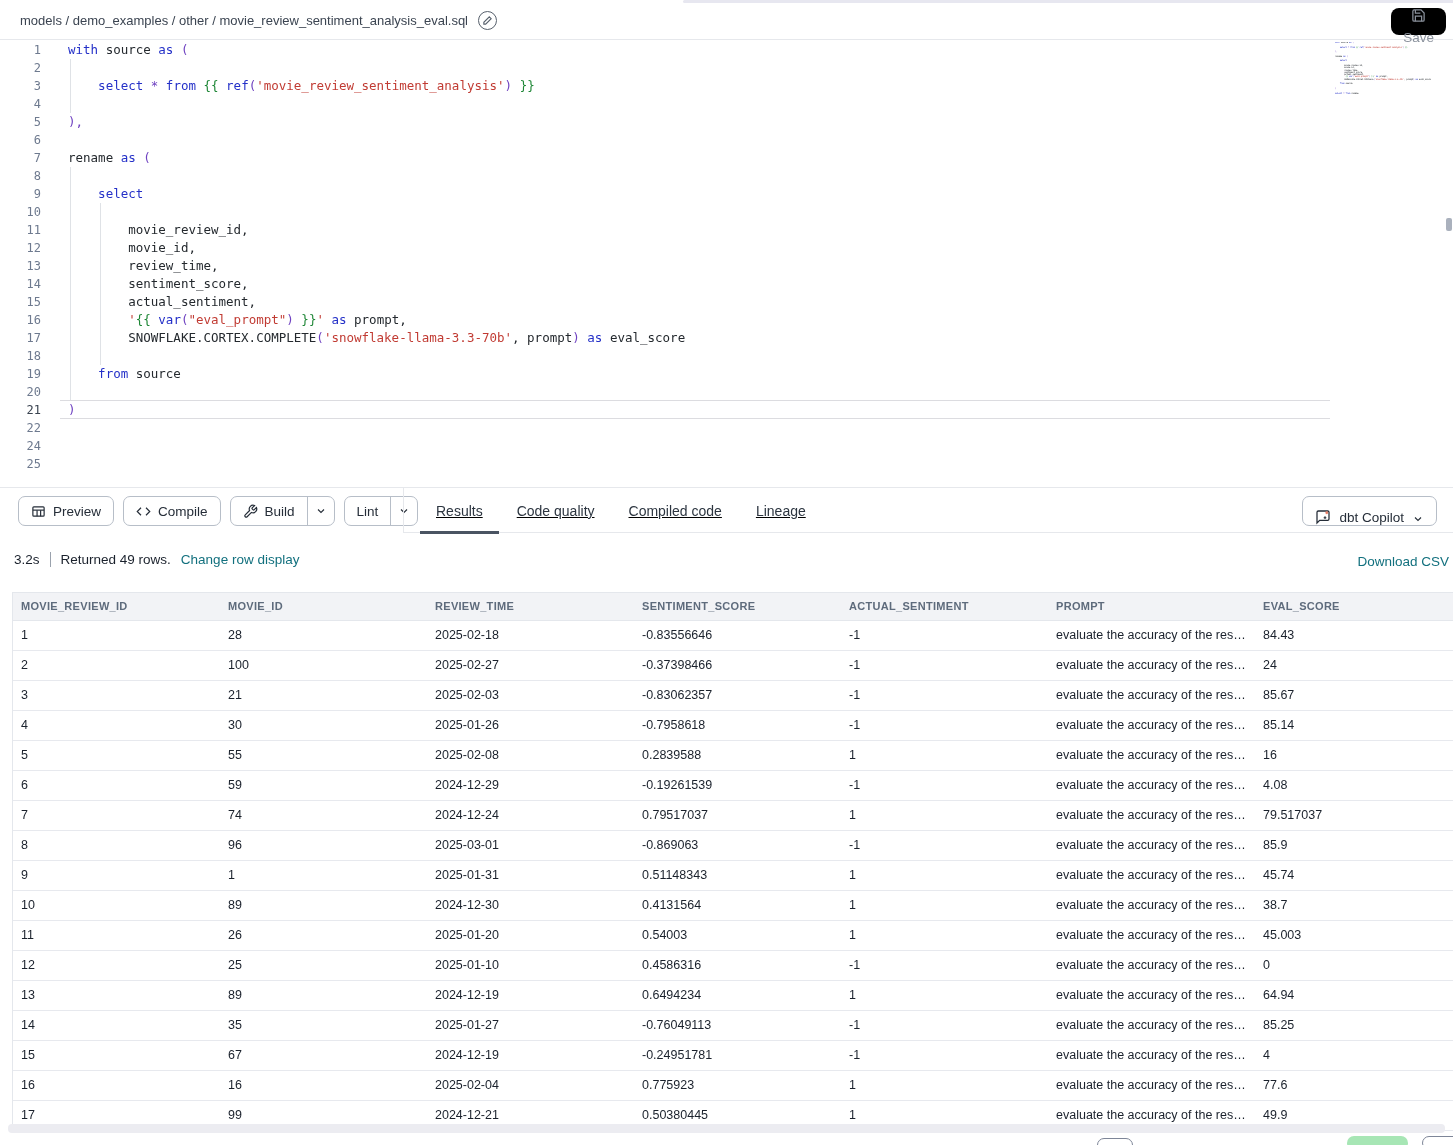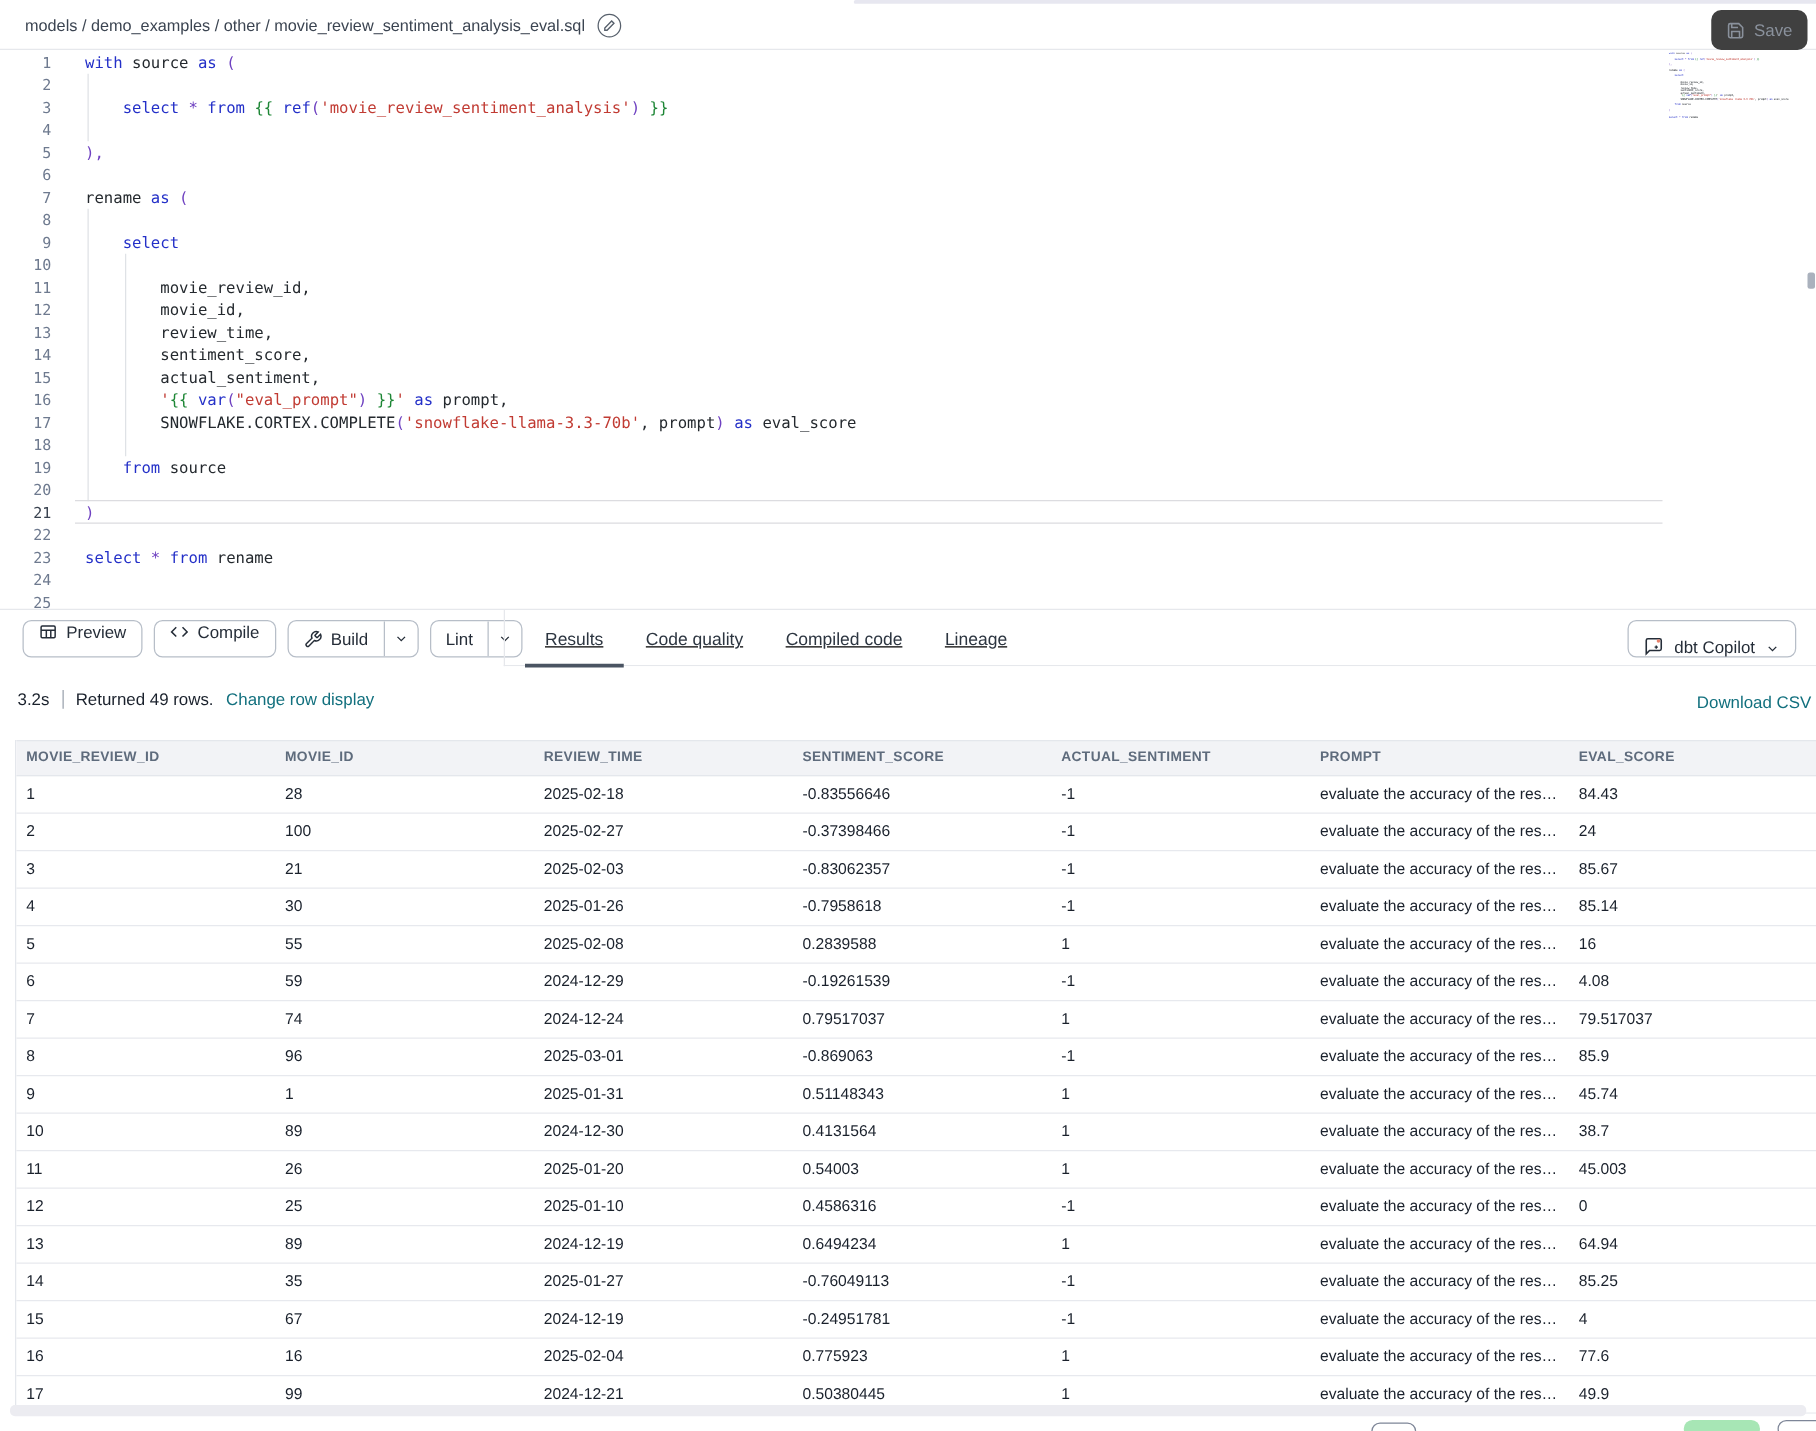--- a/index.html
+++ b/index.html
@@ -8,23 +8,23 @@
 
   
   .topbar { position:absolute; left:0; top:0; width:1453px; height:40px; background:#fff;
             border-bottom:1px solid #e6e8ec; z-index:5; }
   .top-strip { position:absolute; left:683px; top:0; width:770px; height:3px; background:#e7e7f0;
                border-radius:3px 0 0 3px; }
   .breadcrumb { position:absolute; left:20px; top:0; height:40px; display:flex; align-items:center;
                 font-size:13px; color:#3b4451; }
   .bc-edit { margin-left:10px; width:19px; height:19px; border:1.2px solid #57606c; border-radius:50%;
              display:flex; align-items:center; justify-content:center; color:#57606c; }
-  .save-btn { position:absolute; right:7px; top:8px; height:27px; padding:16px 12px; background:#404040;
+  .save-btn { position:absolute; right:7px; top:8px; height:27px; padding:0 12px; background:#000000;
               border:none; border-radius:8px; display:flex; align-items:center; gap:7px;
-              color:#8a919c; font-size:13.5px; }
+              color:#8a919c; font-size:13.5px;flex-direction:column; }
 
   
   .editor { position:absolute; left:0; top:40px; width:1453px; height:447px; overflow:hidden;
             background:#fff; font-family:"DejaVu Sans Mono", monospace; }
   .code-lines { position:absolute; left:0; top:1px; right:0; }
   .cl { display:flex; height:18px; line-height:18px; }
   .ln { width:41px; flex:none; text-align:right; color:#6e7a8f; font-size:12px; }
   .cl.cur .ln { color:#3a4350; }
   .lc { padding-left:27px; font-size:12.5px; white-space:pre; color:#24292e; }
   .tok-kw { color:#2430c8; }
@@ -41,21 +41,21 @@
   .minimap { position:absolute; left:1335px; top:2px; width:112px; height:60px; overflow:hidden;
              font-family:"DejaVu Sans Mono", monospace; font-size:2.2px; line-height:2.3px;
              letter-spacing:-0.15px; white-space:pre; }
   .editor-vthumb { position:absolute; left:1446px; top:178px; width:6px; height:13px;
                    background:#aab1bd; border-radius:2px; }
 
   
   .action-bar { position:absolute; left:0; top:487px; width:1453px; height:46px; background:#fff;
                 border-top:1px solid #e6e8ec; }
   .btn-row { position:absolute; left:18px; top:8px; display:flex; gap:9px; align-items:center; }
-  .tbtn { display:flex; align-items:flex-end; gap:7px; height:30px; padding:12px 12px; background:#fff;
+  .tbtn { display:flex; align-items:center; gap:7px; height:30px; padding:12px 12px; background:#fff;
           border:1px solid #b7bec8; border-radius:7px; font-size:13.5px; color:#252d38;
           font-family:"Liberation Sans", sans-serif; }
   .split { display:flex; align-items:stretch; height:30px; border:1px solid #b7bec8; border-radius:7px;
            background:#fff; overflow:hidden; }
   .split .main { display:flex; align-items:center; gap:7px; padding:0 12px; font-size:13.5px; color:#252d38; }
   .split .carat { display:flex; align-items:center; justify-content:center; width:27px;
                   border-left:1px solid #b7bec8; color:#252d38; }
   .vline { position:absolute; left:403px; top:0; width:1px; height:46px; background:#e6e8ec; }
   .tabs-border { position:absolute; left:403px; bottom:0; right:0; height:1px; background:#e6e8ec; }
   .tabs { position:absolute; left:436px; top:0; height:46px; display:flex; gap:34px; align-items:center;text-decoration:underline; }
@@ -212,24 +212,20 @@
           <span class="ln">20</span>
           <span class="lc"></span>
         </div>
         <div class="cl cur">
           <span class="ln">21</span>
           <span class="lc"><span class="tok-pu">)</span></span>
         </div>
         <div class="cl">
           <span class="ln">22</span>
           <span class="lc"></span>
-        </div>
-        <div class="cl">
-          <span class="ln">23</span>
-          <span class="lc"><span class="tok-kw">select</span><span class="tok-tx"> </span><span class="tok-pu">*</span><span class="tok-tx"> </span><span class="tok-kw">from</span><span class="tok-tx"> rename</span></span>
         </div>
         <div class="cl">
           <span class="ln">24</span>
           <span class="lc"></span>
         </div>
         <div class="cl">
           <span class="ln">25</span>
           <span class="lc"></span>
         </div>
       </div>

